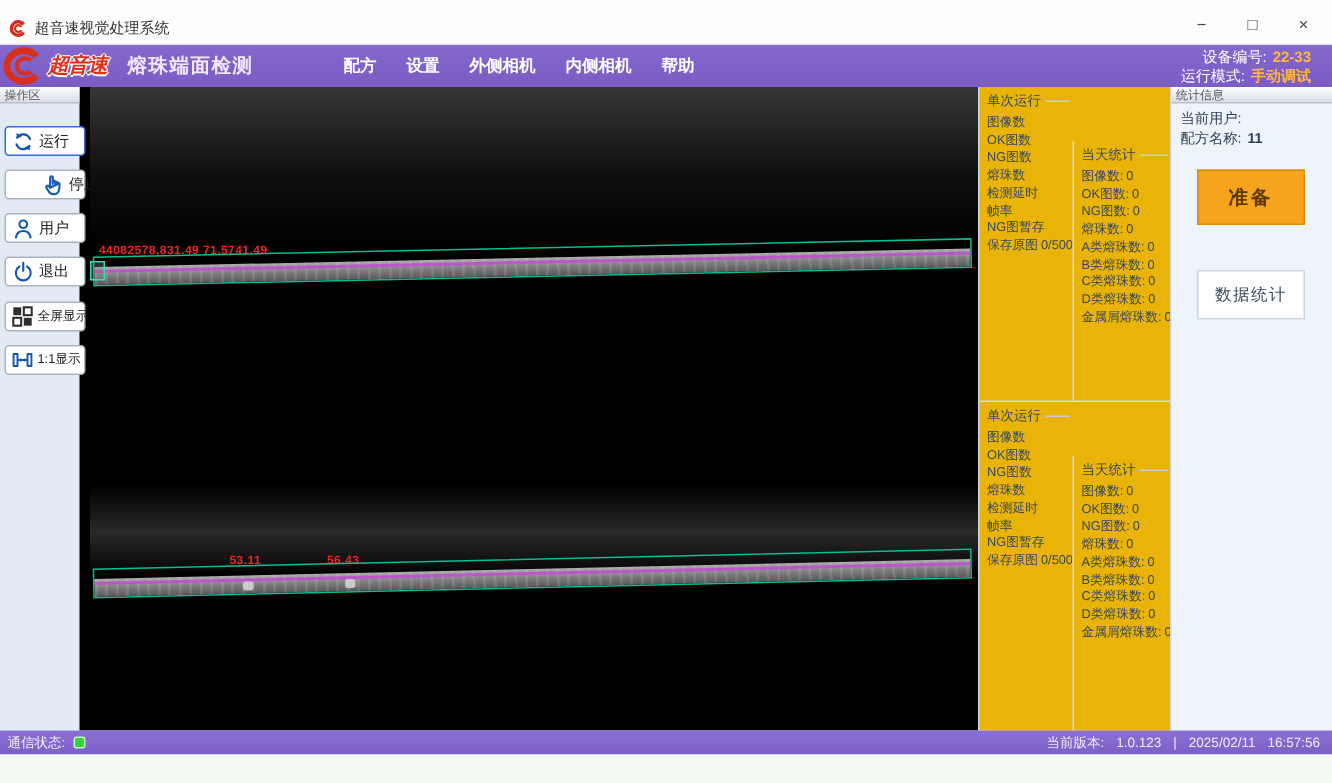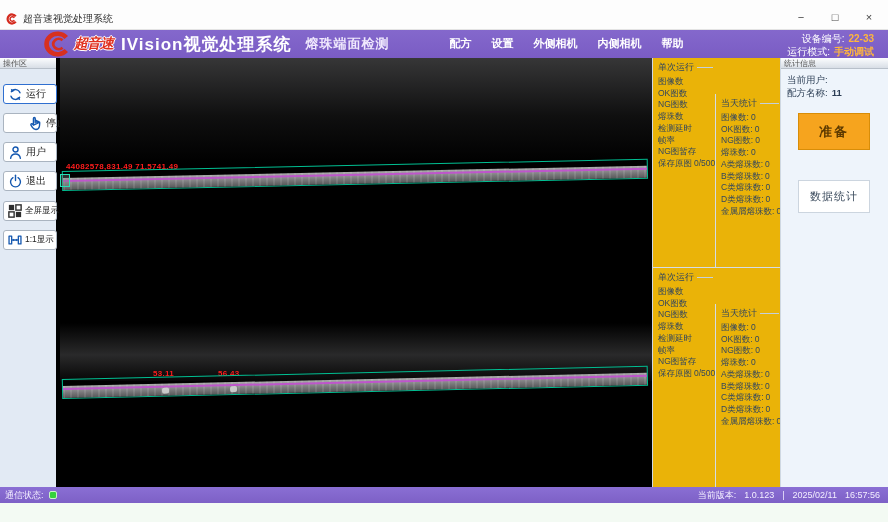--- a/index.html
+++ b/index.html
@@ -9,33 +9,33 @@
 
   
   .titlebar { position:absolute; left:0; top:0; width:888px; height:30px; background:#fdfdfd; border-bottom:1px solid #e3e3e3; }
   .titlebar-inner { position:absolute; left:6px; bottom:3px; display:flex; align-items:center; gap:5px; }
   .titlebar-text { font-size:10px; color:#333; }
   .win-controls { position:absolute; right:10px; top:10px; display:flex; gap:16px; }
   .win-btn { font-size:11px; color:#444; width:18px; text-align:center; cursor:default; line-height:14px; }
 
   
   .header { position:absolute; left:0; top:30px; width:888px; height:28px; background:linear-gradient(#8468cc,#7a5cc4); display:flex; align-items:center; }
-  .brand-wrap { display:flex; align-items:center; height:100%;padding-left:42px; }
+  .brand-wrap { display:flex; align-items:center; height:100%; }
   .brand-stylized { font-size:14px; font-weight:bold; font-style:italic; color:#e03020;
       text-shadow:-1px 0 #fff,1px 0 #fff,0 -1px #fff,0 1px #fff; margin-left:2px; letter-spacing:-1px; }
   .app-title { color:#fff; font-size:17px; font-weight:bold; margin-left:8px; letter-spacing:1px; }
   .app-subtitle { color:#f0e9fd; font-size:13px; font-weight:bold; margin-left:14px; letter-spacing:1px; }
   .menu { display:flex; gap:20px; margin-left:60px; align-self:flex-end; padding-bottom:7px; }
   .menu-item { color:#fff; font-size:11px; font-weight:bold; cursor:default; }
   .header-info { position:absolute; right:14px; top:2px; font-size:10px; text-align:right; line-height:13px; }
   .header-info .lbl { color:#fff; }
   .header-info .val { color:#ffb63c; font-weight:bold; margin-left:4px; }
 
   
-  .sidebar { position:absolute; left:0; top:58px; width:60px; height:429px; background:#e2eaf4; border-right:4px solid #000000; }
+  .sidebar { position:absolute; left:0; top:58px; width:60px; height:429px; background:#e2eaf4; border-right:7px solid #000000; }
   .panel-header { height:11px; background:linear-gradient(#fcfdfe,#d8dee6); border-bottom:1px solid #b8c0ca; font-size:8px; color:#555; padding:1px 3px 0 3px; line-height:9px; }
   .side-btn { position:absolute; left:3px; width:54px; height:20px; background:#fff; border:1px solid #aab4c0; border-radius:3px;
       display:flex; align-items:center; justify-content:flex-start; gap:3px; padding-left:4px; cursor:default; }
   .side-btn.active { border:1px solid #2f6fd0; }
   .side-btn .lab { font-size:10px; color:#222; white-space:nowrap; }
   .side-btn.wide .lab { font-size:8.5px; }
   .side-btn svg { flex:0 0 auto; }
 
   
   .cam { position:absolute; left:60px; width:592px; background:#000; overflow:hidden; }
@@ -110,21 +110,20 @@
   </div>
 
   <div class="header">
     <div class="brand-wrap">
       <svg width="30" height="26" viewBox="0 0 32 28">
         <path d="M26 7A12 11 0 1 0 26 21" fill="none" stroke="#d8301f" stroke-width="5"></path>
         <path d="M22 10A6 5.5 0 1 0 22 18" fill="none" stroke="#d8301f" stroke-width="3"></path>
       </svg>
       <span class="brand-stylized">超音速</span>
     </div>
-    <span class="app-title">IVision视觉处理系统</span>
     <span class="app-subtitle">熔珠端面检测</span>
     <div class="menu">
 
     <span class="menu-item">配方</span>
         <span class="menu-item">设置</span>
         <span class="menu-item">外侧相机</span>
         <span class="menu-item">内侧相机</span>
         <span class="menu-item">帮助</span>
       </div>
     <div class="header-info">

